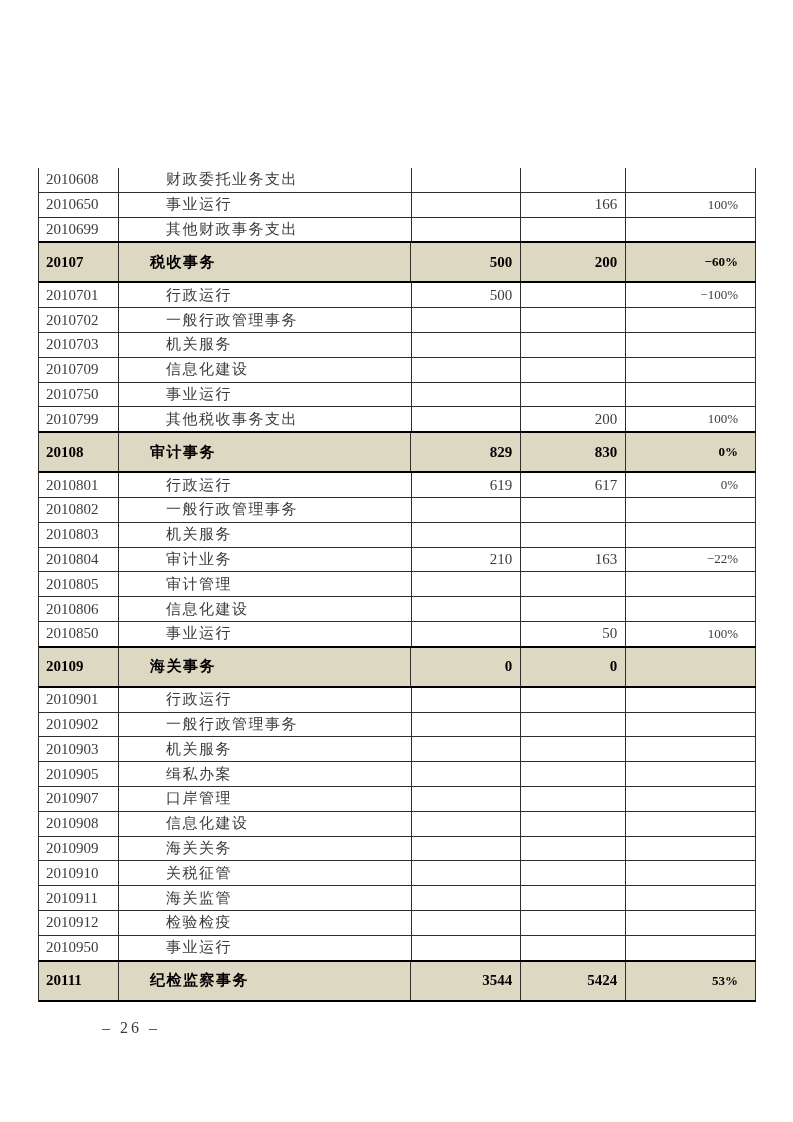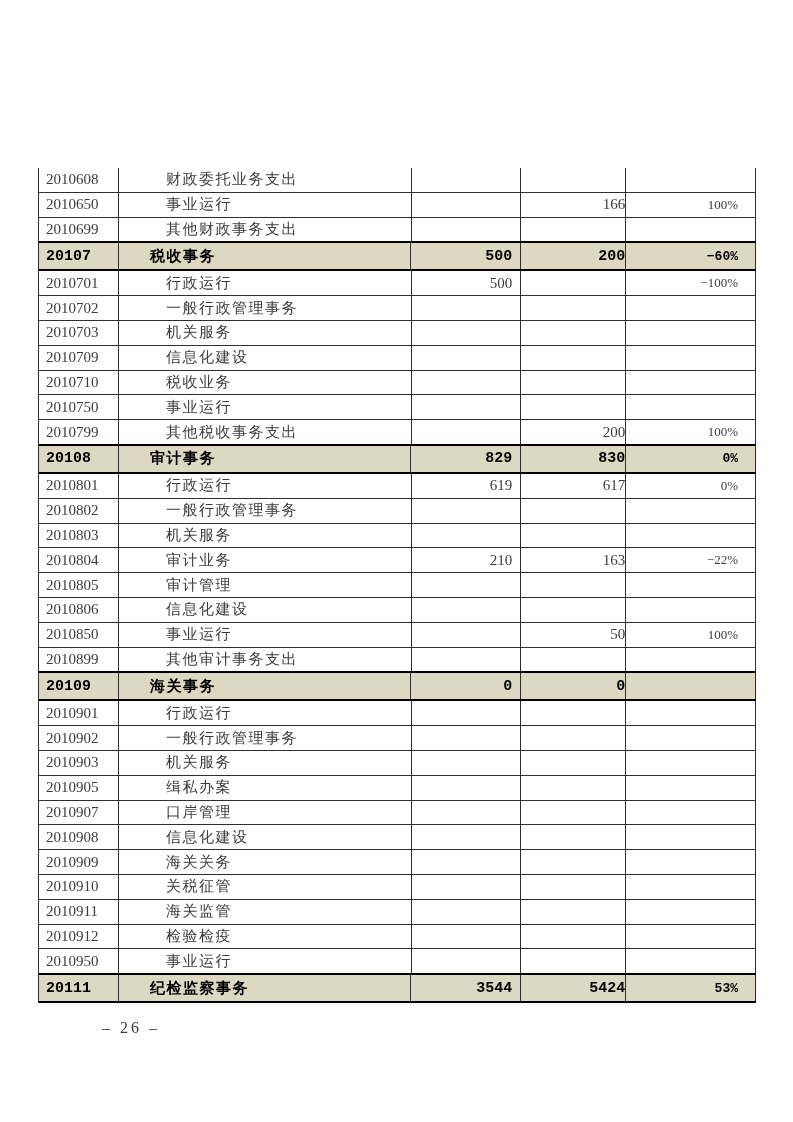--- a/index.html
+++ b/index.html
@@ -24,39 +24,38 @@
     display: flex;
     width: 100%;
     height: 24.8px;
     border-bottom: 1px solid #2e2e2e;
   }
   .row.section {
     background: #ddd8c2;
     border-top: 2px solid #000;
     border-bottom: 2px solid #000;
     margin-top: -1px;
-    height: 30px;
+    height: 42px;
     font-weight: bold;
     color: #000;
-    font-family: Liberation Mono, monospace;
   }
 
   .cell {
     height: 100%;
     display: flex;
     align-items: center;
     border-right: 1px solid #2e2e2e;
     overflow: hidden;
     white-space: nowrap;
   }
   .c-code { width: 80px;  padding-left: 7px;  font-size: 15px; }
   .c-name { width: 293px; padding-left: 47px; font-size: 15px; letter-spacing: 1.5px; }
   .section .c-name { padding-left: 31px; }
   .c-v1   { width: 110px; justify-content: flex-end; padding-right: 8px;  font-size: 15px; }
-  .c-v2   { width: 105px; justify-content: flex-end; padding-right: 0;  font-size: 15px; }
+  .c-v2   { width: 105px; justify-content: flex-end; padding-right: 8px;  font-size: 15px; }
   .c-pct  { width: 130px; justify-content: flex-end; padding-right: 17px; font-size: 13px; }
 
   .page-number {
     position: absolute;
     left: 102px; top: 1019px;
     font-size: 16px;
     letter-spacing: 3px;
     color: #3c3c3c;
   }
 </style>
@@ -121,27 +120,20 @@
   </div>
 
   <div class="row item">
     <div class="cell c-code">2010709</div>
     <div class="cell c-name">信息化建设</div>
     <div class="cell c-v1"></div>
     <div class="cell c-v2"></div>
     <div class="cell c-pct"></div>
   </div>
 
-  <div class="row item">
-    <div class="cell c-code">2010710</div>
-    <div class="cell c-name">税收业务</div>
-    <div class="cell c-v1"></div>
-    <div class="cell c-v2"></div>
-    <div class="cell c-pct"></div>
-  </div>
 
   <div class="row item">
     <div class="cell c-code">2010750</div>
     <div class="cell c-name">事业运行</div>
     <div class="cell c-v1"></div>
     <div class="cell c-v2"></div>
     <div class="cell c-pct"></div>
   </div>
 
   <div class="row item">
@@ -209,27 +201,20 @@
   </div>
 
   <div class="row item">
     <div class="cell c-code">2010850</div>
     <div class="cell c-name">事业运行</div>
     <div class="cell c-v1"></div>
     <div class="cell c-v2">50</div>
     <div class="cell c-pct">100%</div>
   </div>
 
-  <div class="row item">
-    <div class="cell c-code">2010899</div>
-    <div class="cell c-name">其他审计事务支出</div>
-    <div class="cell c-v1"></div>
-    <div class="cell c-v2"></div>
-    <div class="cell c-pct"></div>
-  </div>
 
   <div class="row section">
     <div class="cell c-code">20109</div>
     <div class="cell c-name">海关事务</div>
     <div class="cell c-v1">0</div>
     <div class="cell c-v2">0</div>
     <div class="cell c-pct"></div>
   </div>
 
   <div class="row item">

